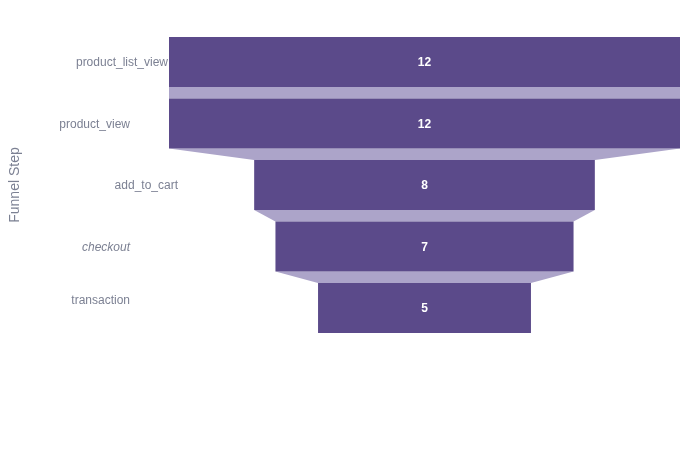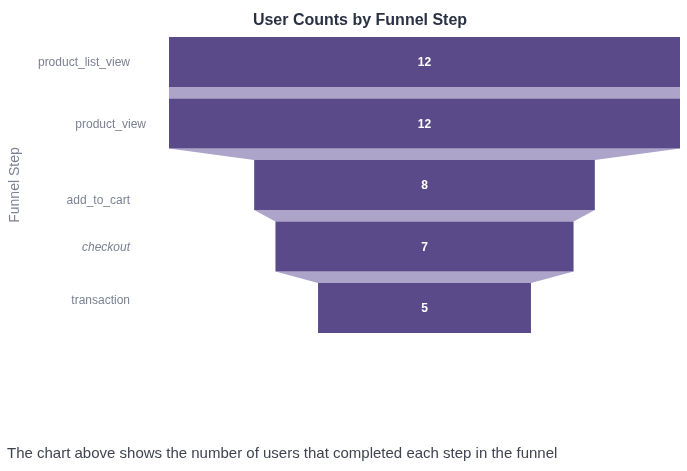--- a/index.html
+++ b/index.html
@@ -56,28 +56,27 @@
     top: 444px;
     font-size: 15px;
     color: #3f4450;
     white-space: nowrap;
   }
 </style>
 </head>
 <body>
 
 <div class="page">
-  <div class="chart-title">User Counts by Funnel Step</div>
 
   <div class="y-axis-title">Funnel Step</div>
 
   <div id="tick-labels">
-      <div class="tick-label" style="top: 54px;">product_list_view</div>
-      <div class="tick-label" style="top: 115.5px; margin-left: 16px;">product_view</div>
-      <div class="tick-label" style="top: 192px;">add_to_cart</div>
+      <div class="tick-label" style="top: 54px; padding-left: 38px;">product_list_view</div>
+      <div class="tick-label" style="top: 115.5px;">product_view</div>
+      <div class="tick-label" style="top: 177px; margin-left: 48px;">add_to_cart</div>
       <div class="tick-label" style="top: 238.5px; font-style: italic;">checkout</div>
       <div class="tick-label" style="top: 292px;">transaction</div>
     </div>
 
   <svg id="funnel-svg" class="funnel-svg" width="687" height="471" viewBox="0 0 687 471">
       <polygon points="169,87 680,87 680,98.5 169,98.5" fill="#aca4c9"></polygon>
       <rect x="169" y="37" width="511" height="50" fill="#5b4a8a"></rect>
       <text x="424.5" y="66" text-anchor="middle" fill="#ffffff" font-size="12" font-weight="700" font-family="&quot;Liberation Sans&quot;, sans-serif">12</text>
       <polygon points="169,148.5 680,148.5 594.8333333333333,160 254.16666666666669,160" fill="#aca4c9"></polygon>
       <rect x="169" y="98.5" width="511" height="50" fill="#5b4a8a"></rect>
@@ -85,14 +84,13 @@
       <polygon points="254.16666666666669,210 594.8333333333333,210 573.5416666666667,221.5 275.4583333333333,221.5" fill="#aca4c9"></polygon>
       <rect x="254.16666666666669" y="160" width="340.66666666666663" height="50" fill="#5b4a8a"></rect>
       <text x="424.5" y="189" text-anchor="middle" fill="#ffffff" font-size="12" font-weight="700" font-family="&quot;Liberation Sans&quot;, sans-serif">8</text>
       <polygon points="275.4583333333333,271.5 573.5416666666667,271.5 530.9583333333334,283 318.04166666666663,283" fill="#aca4c9"></polygon>
       <rect x="275.4583333333333" y="221.5" width="298.08333333333337" height="50" fill="#5b4a8a"></rect>
       <text x="424.5" y="250.5" text-anchor="middle" fill="#ffffff" font-size="12" font-weight="700" font-family="&quot;Liberation Sans&quot;, sans-serif">7</text>
       <rect x="318.04166666666663" y="283" width="212.91666666666669" height="50" fill="#5b4a8a"></rect>
       <text x="424.5" y="312" text-anchor="middle" fill="#ffffff" font-size="12" font-weight="700" font-family="&quot;Liberation Sans&quot;, sans-serif">5</text>
     </svg>
 
-  <div class="caption">The chart above shows the number of users that completed each step in the funnel</div>
 </div>
 
 </body></html>

